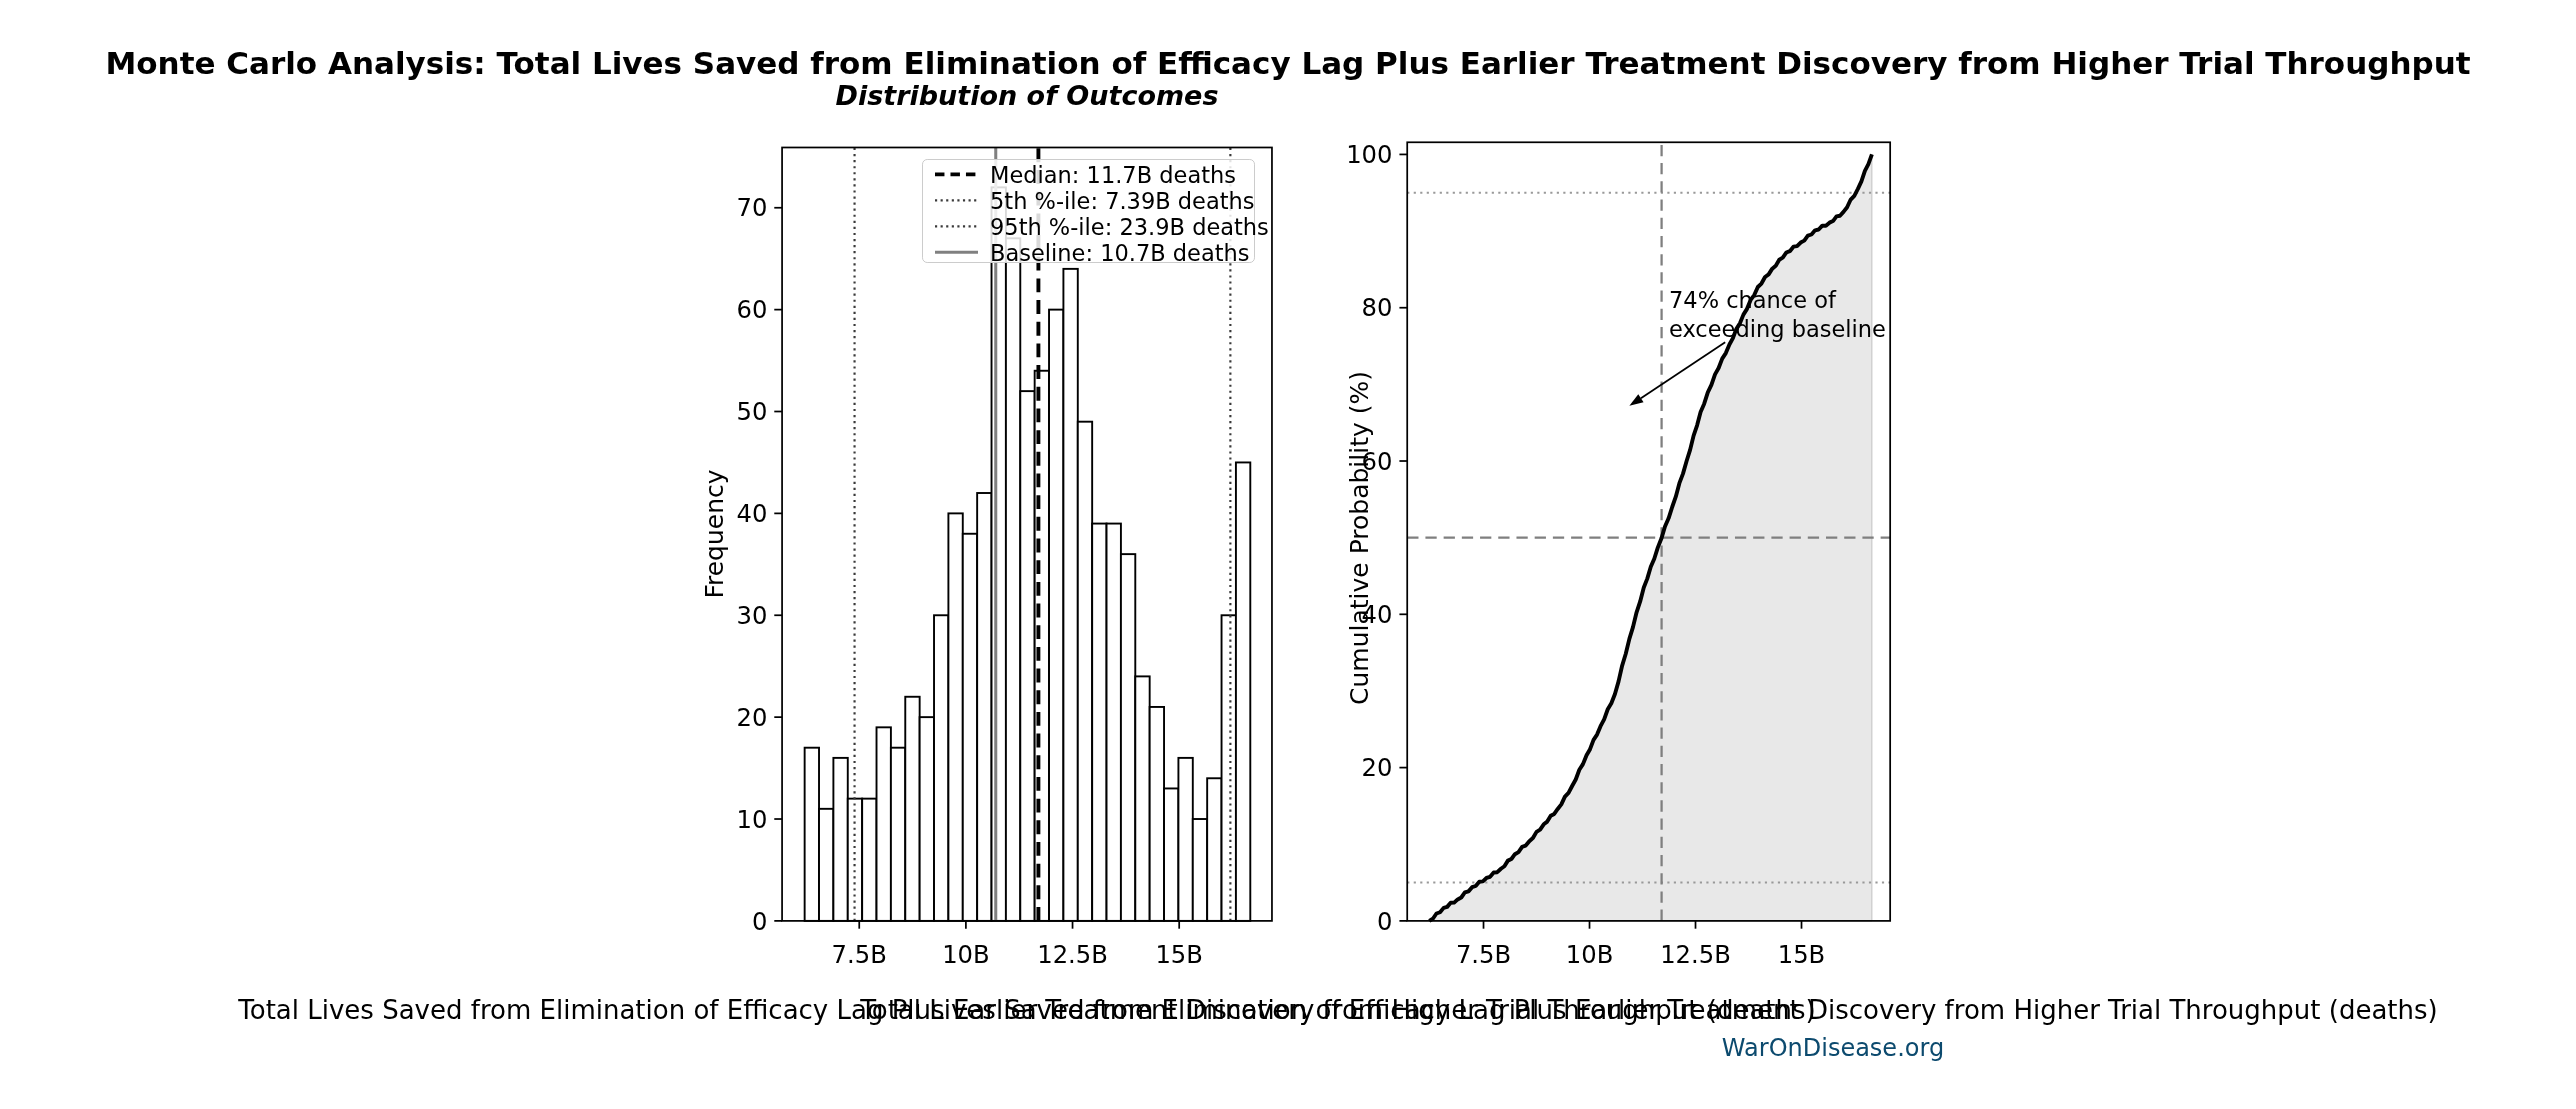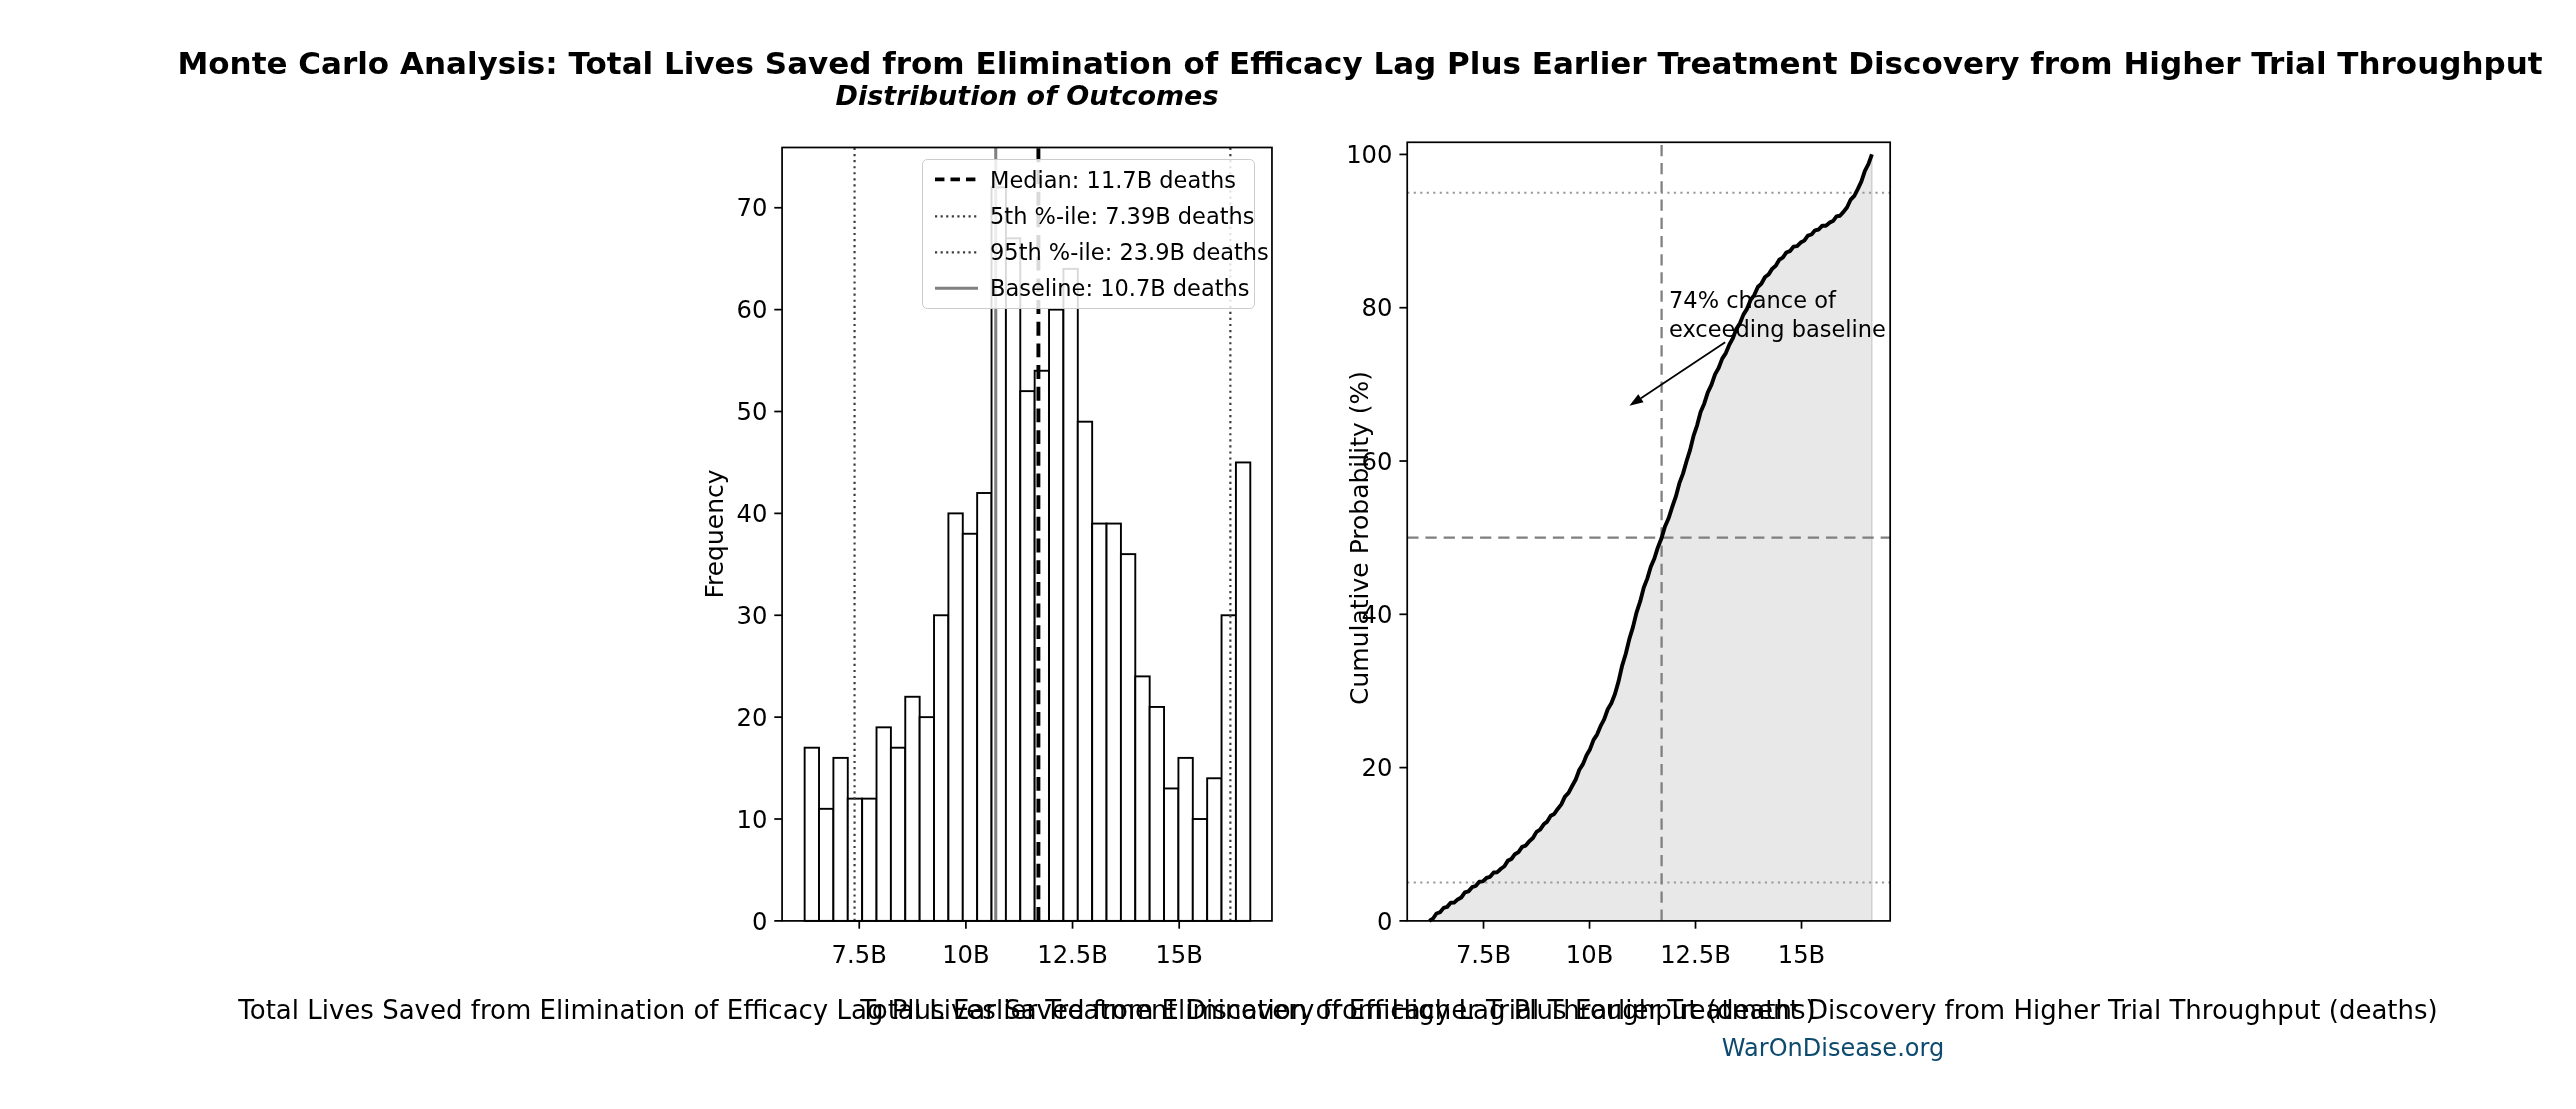--- a/index.html
+++ b/index.html
@@ -6,21 +6,21 @@
   #figure{
     position:relative;
     width:2576px;height:1110px;
     background:#ffffff;
     font-family:"DejaVu Sans","Liberation Sans",sans-serif;
     color:#000;
     overflow:hidden;
   }
   .abs{position:absolute;}
   .main-title{
-    top:45px;left:1360px;transform:translateX(-50%);
+    top:45px;left:1288px;transform:translateX(-50%);
     font-size:31px;font-weight:700;white-space:nowrap;
   }
   .sub-title{
     top:80px;transform:translateX(-50%);
     font-size:27px;font-weight:700;white-space:nowrap;
   }
   .sub-title.left{left:1027px;font-style:italic;}
   .sub-title.right{left:1649px;}
   .ylabel{
     font-size:25px;white-space:nowrap;
@@ -32,21 +32,21 @@
     top:995px;transform:translateX(-50%);
     font-size:26px;white-space:nowrap;
   }
   .xlabel.left{left:1027px;}
   .xlabel.right{left:1649px;}
   .watermark{
     top:1034px;left:1833px;transform:translateX(-50%);
     font-size:24px;color:#0c4a6e;white-space:nowrap;
   }
   #legend{
-    left:922px;top:159px;width:333px;height:150px;
+    left:922px;top:159px;width:333px;height:104px;
     background:rgba(255,255,255,0.85);
     border:1.7px solid #cccccc;border-radius:5.2px;
     display:flex;flex-direction:column;justify-content:space-around;
     padding:1.7px 0;box-sizing:border-box;
     z-index:5;
   }
   .legend-row{
     display:flex;align-items:center;gap:12px;
     padding-left:12px;font-size:22.5px;white-space:nowrap;
   }

